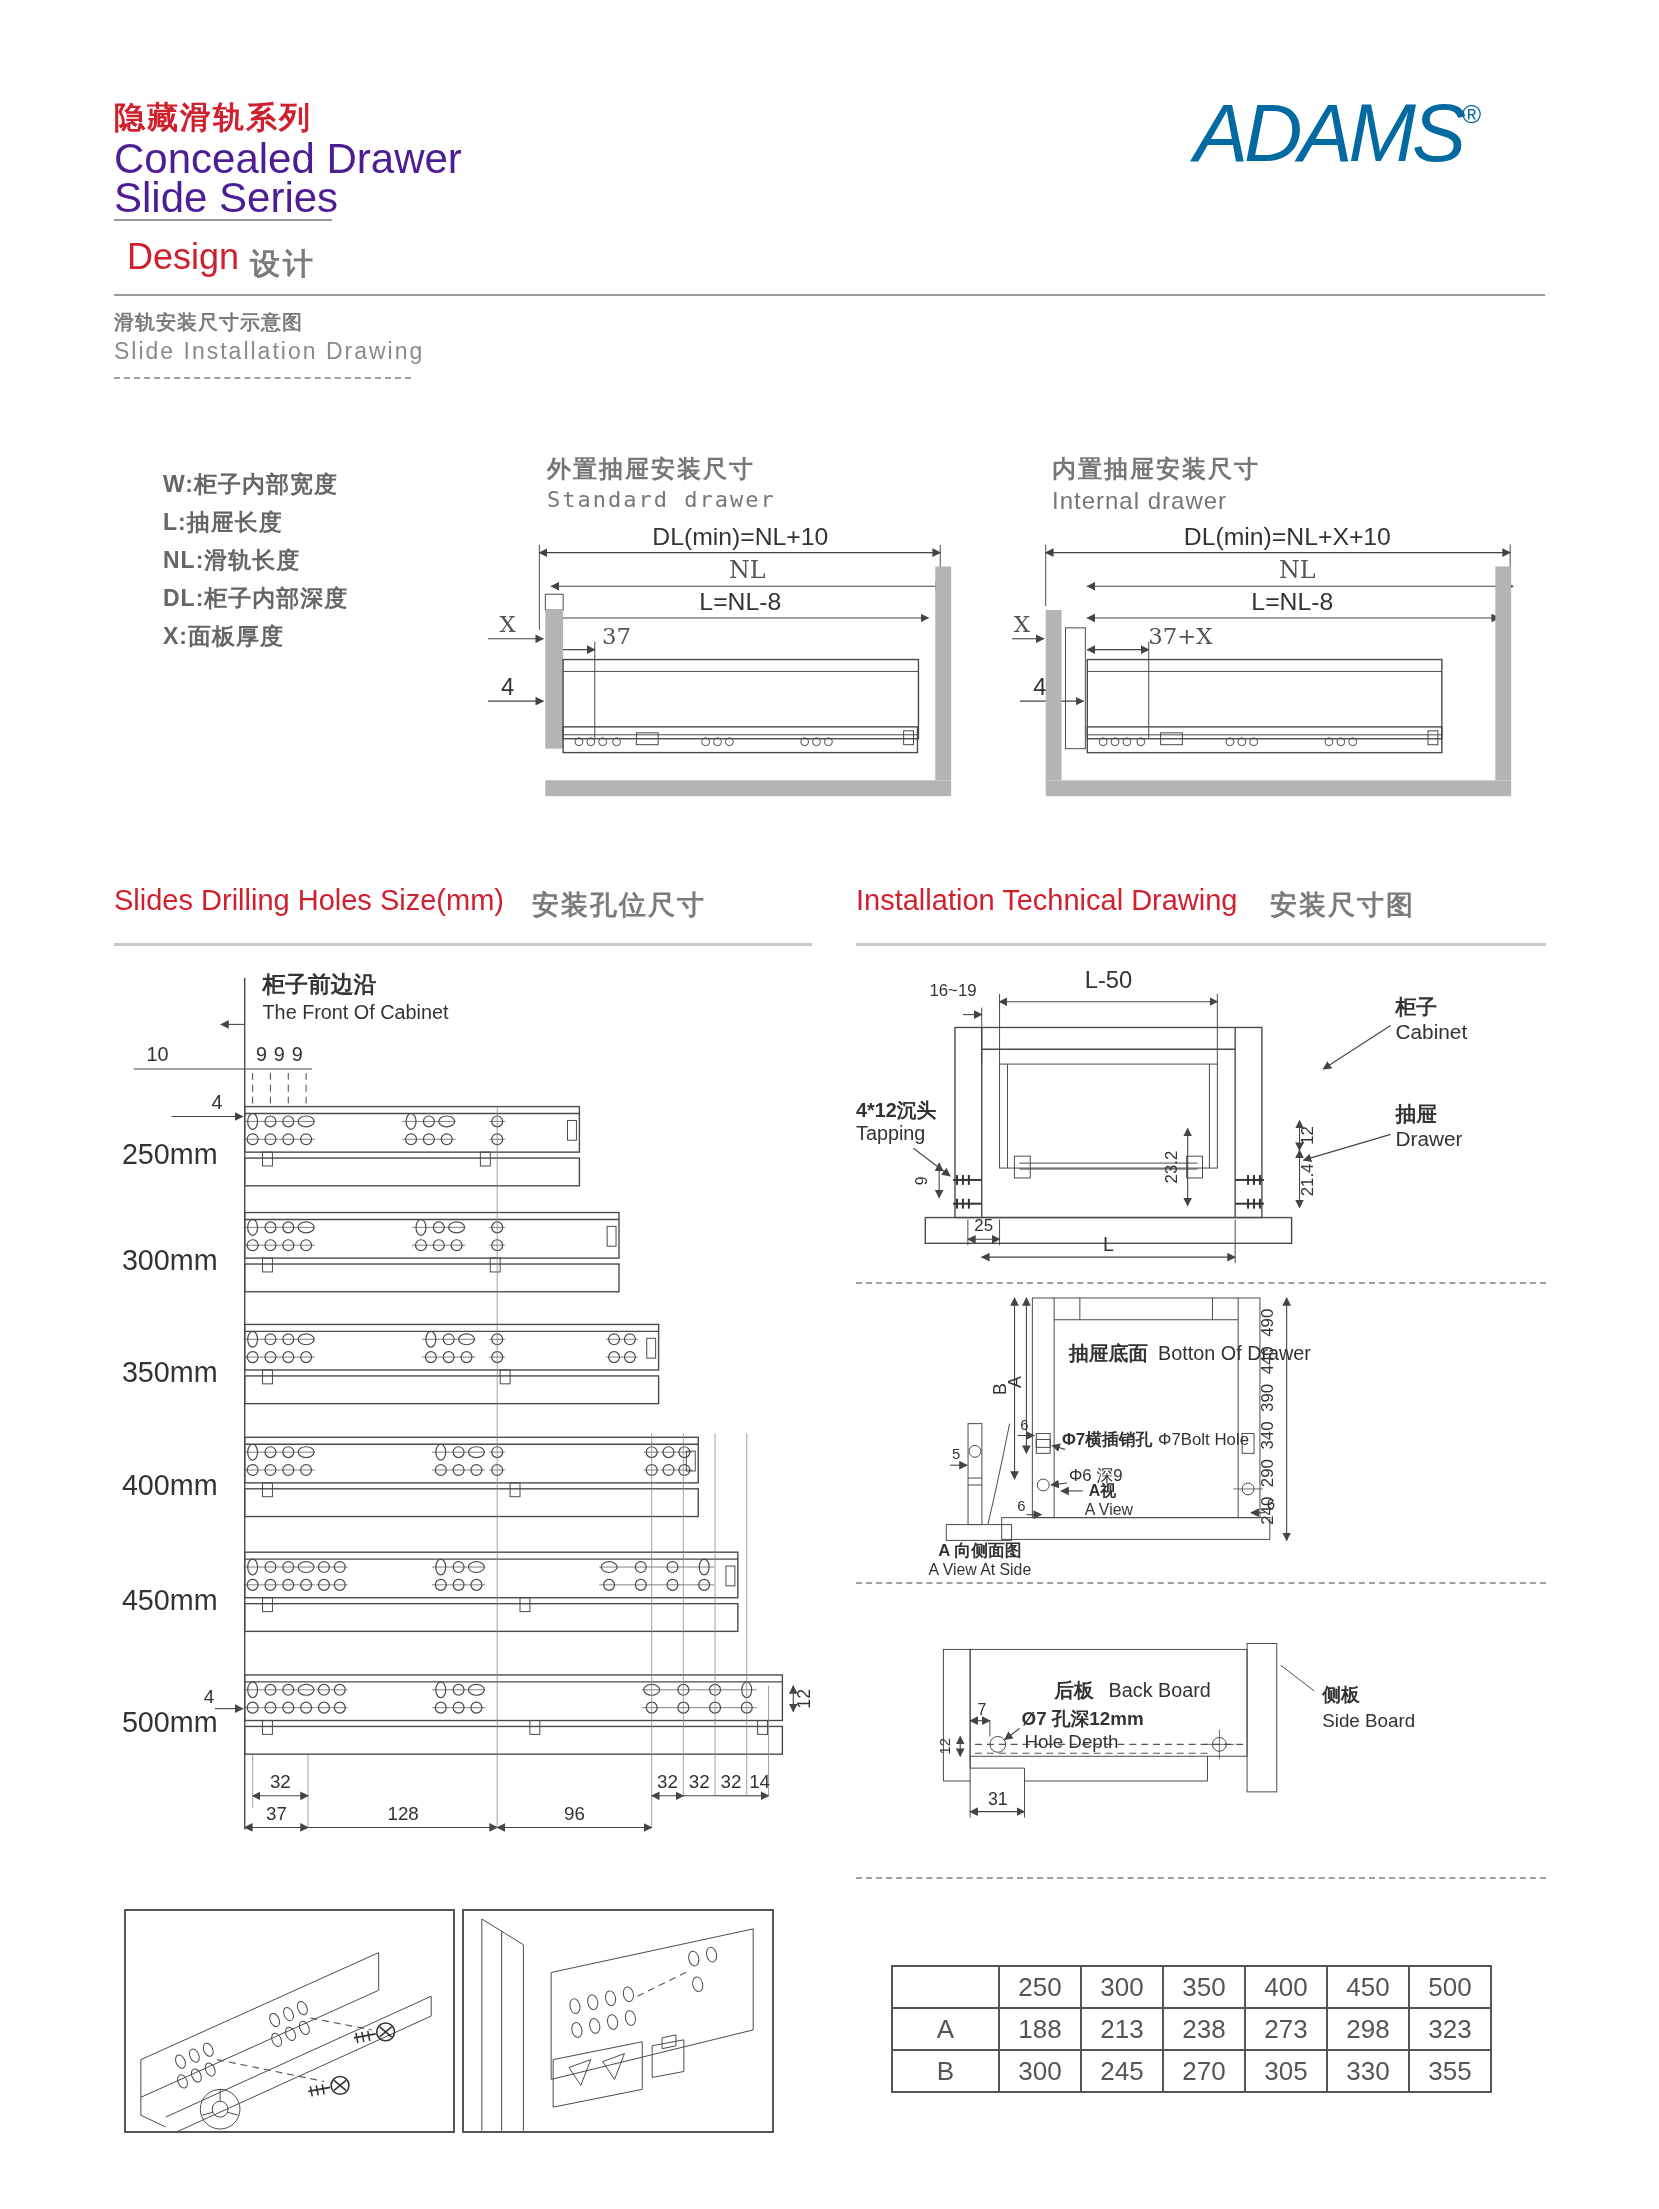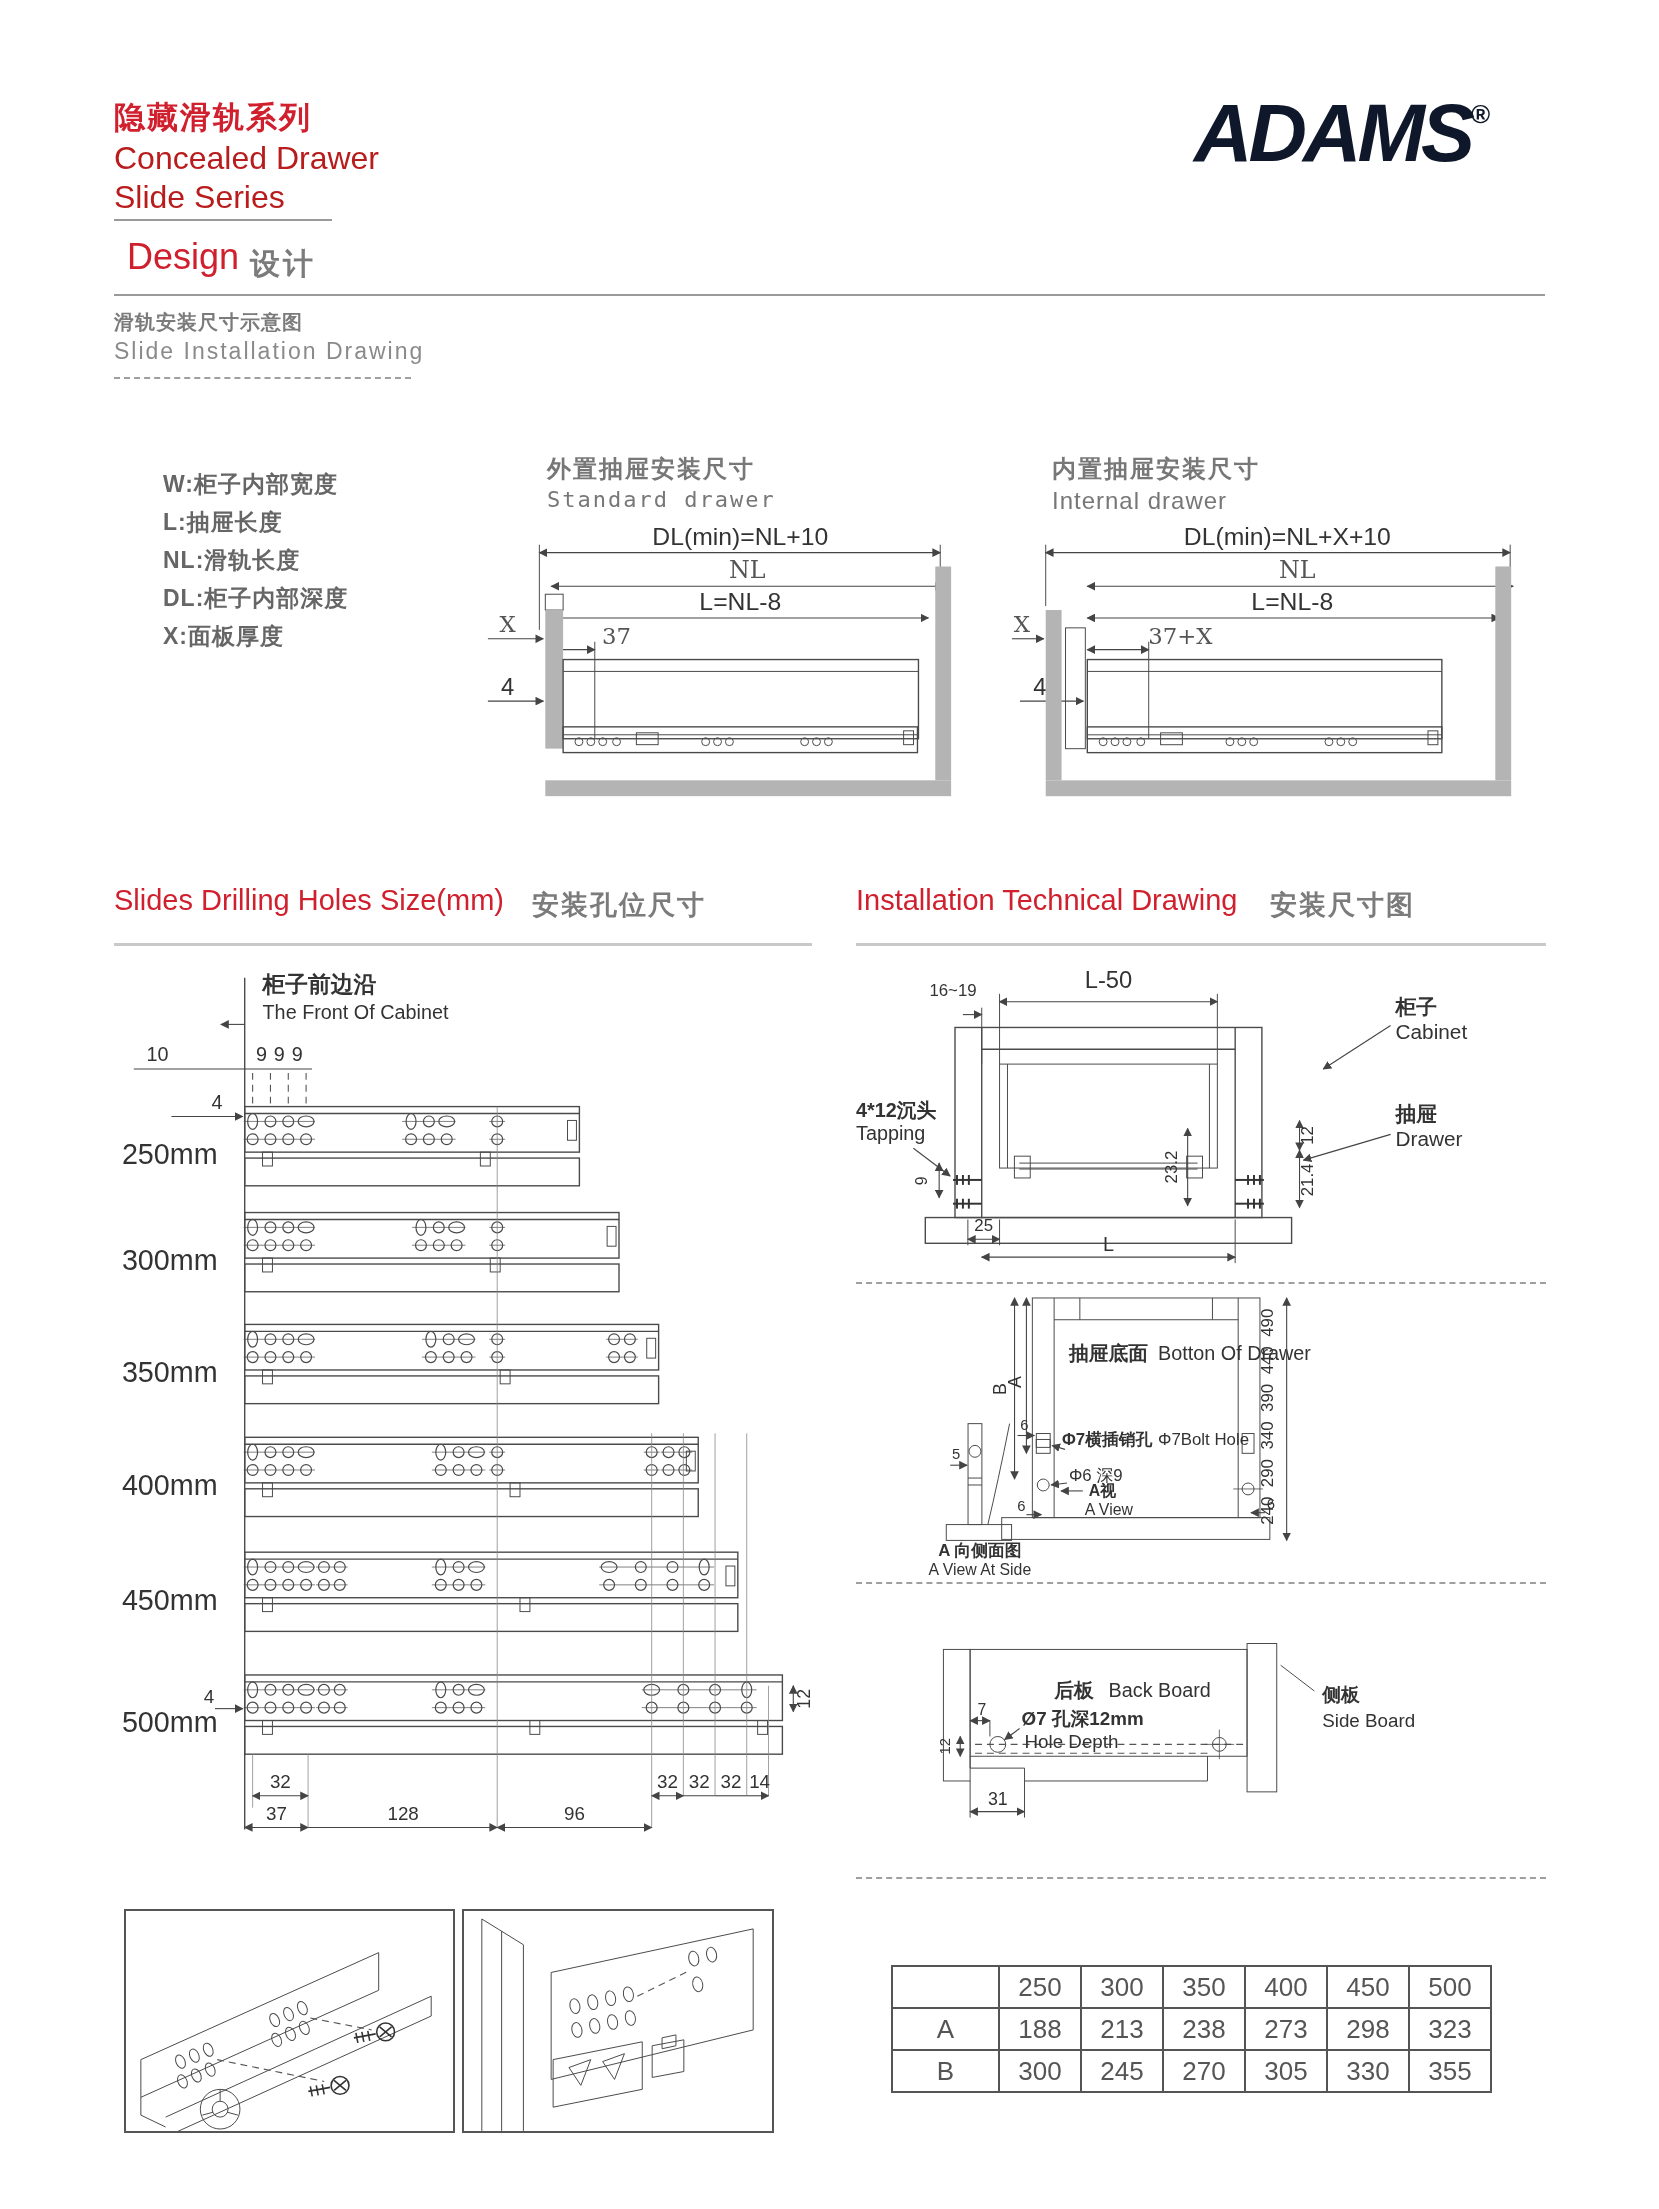--- a/index.html
+++ b/index.html
@@ -3,24 +3,24 @@
 <meta charset="utf-8">
 <style>
   html,body{margin:0;padding:0;background:#fff}
   body{width:1659px;height:2210px;font-family:"Liberation Sans",sans-serif;-webkit-font-smoothing:antialiased}
   .page{position:relative;width:1659px;height:2210px;background:#fff;overflow:hidden}
   .abs{position:absolute}
   .rule{background:#9a9a9a}
   .lrule{background:#c9c9c9}
   .dashline{border-top:2px dashed #9f9f9f}
   .title-zh{font-size:31px;font-weight:bold;color:#d0202e;letter-spacing:2px}
-  .title-en{font-size:32px;color:#b91c1c;line-height:39px}
+  .title-en{font-size:42px;color:#4c1d95;line-height:39px}
   .design-en{font-size:36px;color:#d0202e}
   .design-zh{font-size:30px;font-weight:bold;color:#7b7b7b;letter-spacing:3px}
-  .logo{font-size:81px;font-weight:700;font-style:italic;color:#0f172a;letter-spacing:-4px}
+  .logo{font-size:81px;font-weight:400;font-style:italic;color:#0369a1;letter-spacing:-4px}
   .logo sup{font-size:26px;font-style:normal;letter-spacing:0;vertical-align:38px}
   .sec-zh{font-size:20px;font-weight:bold;color:#7b7b7b;letter-spacing:1px}
   .sec-en{font-size:23px;color:#8a8a8a;letter-spacing:2px}
   .h2red{font-size:29px;color:#d0202e}
   .h2zh{font-size:27px;font-weight:bold;color:#7b7b7b;letter-spacing:2px}
   .legzh{font-size:23px;font-weight:bold;color:#666;line-height:38px;letter-spacing:1px}
   .legen{font-size:20px;color:#555;line-height:41px;font-family:"DejaVu Sans Mono","Liberation Mono",monospace}
   .subzh{font-size:24px;font-weight:bold;color:#777;letter-spacing:2px}
   .suben-m{font-size:22px;color:#777;font-family:"DejaVu Sans Mono","Liberation Mono",monospace;letter-spacing:2px}
   .suben-s{font-size:24px;color:#777;letter-spacing:1px}

